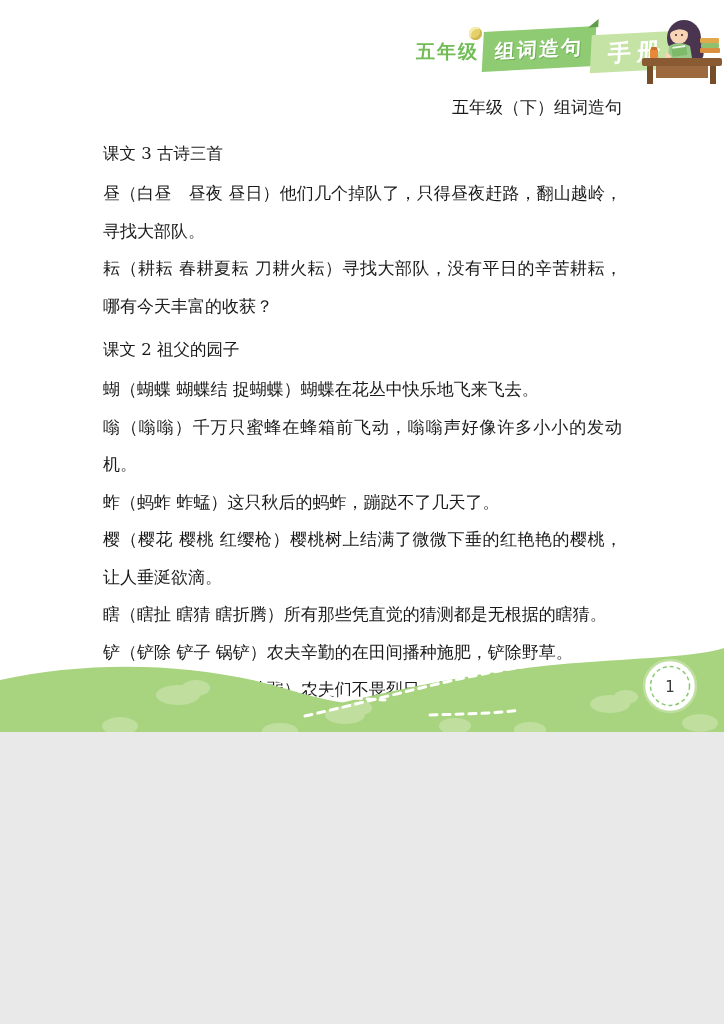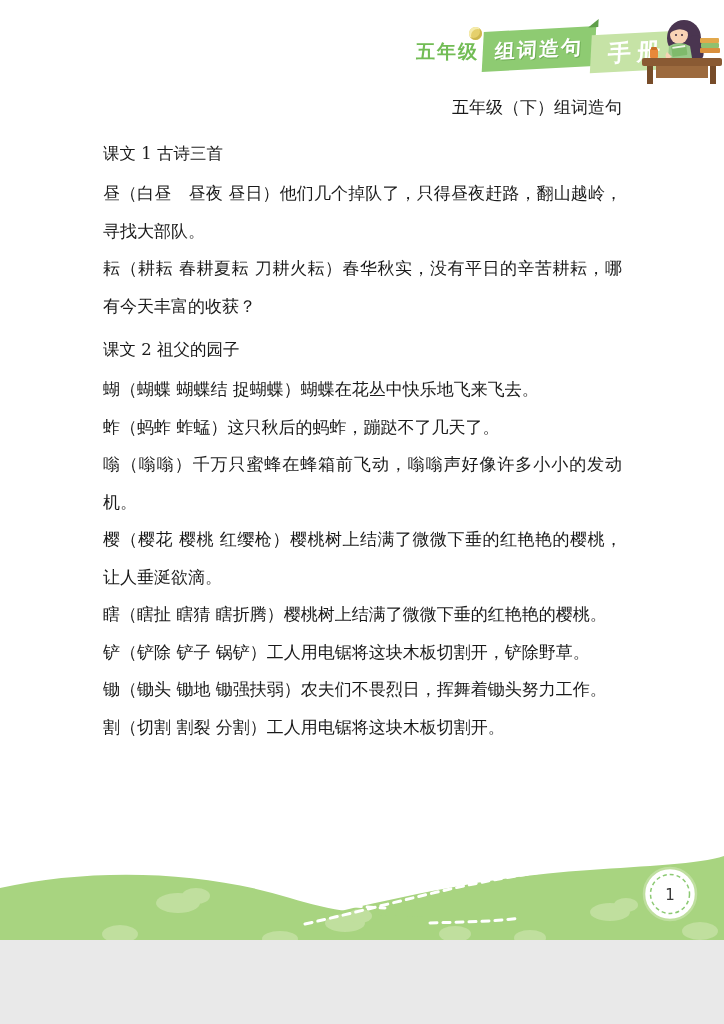--- a/index.html
+++ b/index.html
@@ -1,18 +1,18 @@
 <!DOCTYPE html>
 <html><head>
 <meta charset="utf-8">
 <style>
   html,body{margin:0;padding:0;}
   body{background:#e9e9e9;font-family:"DejaVu Serif","Liberation Serif",serif;}
   .page{
-    position:relative;width:724px;height:940px;margin:0 auto;
+    position:relative;width:724px;height:732px;margin:0 auto;
     background:#ffffff;overflow:hidden;
   }
   
   .header{position:absolute;left:410px;top:8px;width:314px;height:78px;}
   .grade{
     position:absolute;left:6px;top:31px;
     font-family:"DejaVu Sans","Liberation Sans",sans-serif;
     font-weight:bold;font-size:19px;letter-spacing:2px;color:#72bc55;
   }
   .coin{
@@ -103,34 +103,34 @@
       <rect x="8" y="50" width="80" height="8" rx="2" fill="#8a5a33"></rect>
       <rect x="13" y="58" width="6" height="18" fill="#774c29"></rect>
       <rect x="76" y="58" width="6" height="18" fill="#774c29"></rect>
       <rect x="22" y="58" width="52" height="12" fill="#9c6a3e"></rect>
     </svg>
   </div>
 
   <div class="content">
     <h1 class="doc-title">五年级（下）组词造句</h1>
 
-    <h2 class="sec-heading">课文 1 古诗三首</h2>
+    <h2 class="sec-heading">课文 3 古诗三首</h2>
     <div class="sec-body">
       <p class="entry">昼（白昼　昼夜 昼日）他们几个掉队了，只得昼夜赶路，翻山越岭，寻找大部队。</p>
-      <p class="entry">耘（耕耘 春耕夏耘 刀耕火耘）春华秋实，没有平日的辛苦耕耘，哪有今天丰富的收获？</p>
+      <p class="entry">耘（耕耘 春耕夏耘 刀耕火耘）寻找大部队，没有平日的辛苦耕耘，哪有今天丰富的收获？</p>
     </div>
 
     <h2 class="sec-heading second">课文 2 祖父的园子</h2>
     <div class="sec-body">
       <p class="entry">蝴（蝴蝶 蝴蝶结 捉蝴蝶）蝴蝶在花丛中快乐地飞来飞去。</p>
+      <p class="entry">嗡（嗡嗡）千万只蜜蜂在蜂箱前飞动，嗡嗡声好像许多小小的发动机。</p>
       <p class="entry">蚱（蚂蚱 蚱蜢）这只秋后的蚂蚱，蹦跶不了几天了。</p>
-      <p class="entry">嗡（嗡嗡）千万只蜜蜂在蜂箱前飞动，嗡嗡声好像许多小小的发动机。</p>
       <p class="entry">樱（樱花 樱桃 红缨枪）樱桃树上结满了微微下垂的红艳艳的樱桃，让人垂涎欲滴。</p>
-      <p class="entry">瞎（瞎扯 瞎猜 瞎折腾）樱桃树上结满了微微下垂的红艳艳的樱桃。</p>
-      <p class="entry">铲（铲除 铲子 锅铲）工人用电锯将这块木板切割开，铲除野草。</p>
+      <p class="entry">瞎（瞎扯 瞎猜 瞎折腾）所有那些凭直觉的猜测都是无根据的瞎猜。</p>
+      <p class="entry">铲（铲除 铲子 锅铲）农夫辛勤的在田间播种施肥，铲除野草。</p>
       <p class="entry">锄（锄头 锄地 锄强扶弱）农夫们不畏烈日，挥舞着锄头努力工作。</p>
       <p class="entry">割（切割 割裂 分割）工人用电锯将这块木板切割开。</p>
     </div>
   </div>
 
   <svg class="footer" width="724" height="110" viewBox="0 0 724 110">
 
     <path d="M260,100 C380,72 470,48 590,40 C645,36 700,34 724,26 L724,110 L260,110 Z" fill="#a8d480"></path>
 
     <path d="M0,58 C90,38 200,40 290,68 C335,82 380,88 440,86 L440,110 L0,110 Z" fill="#a8d480"></path>

